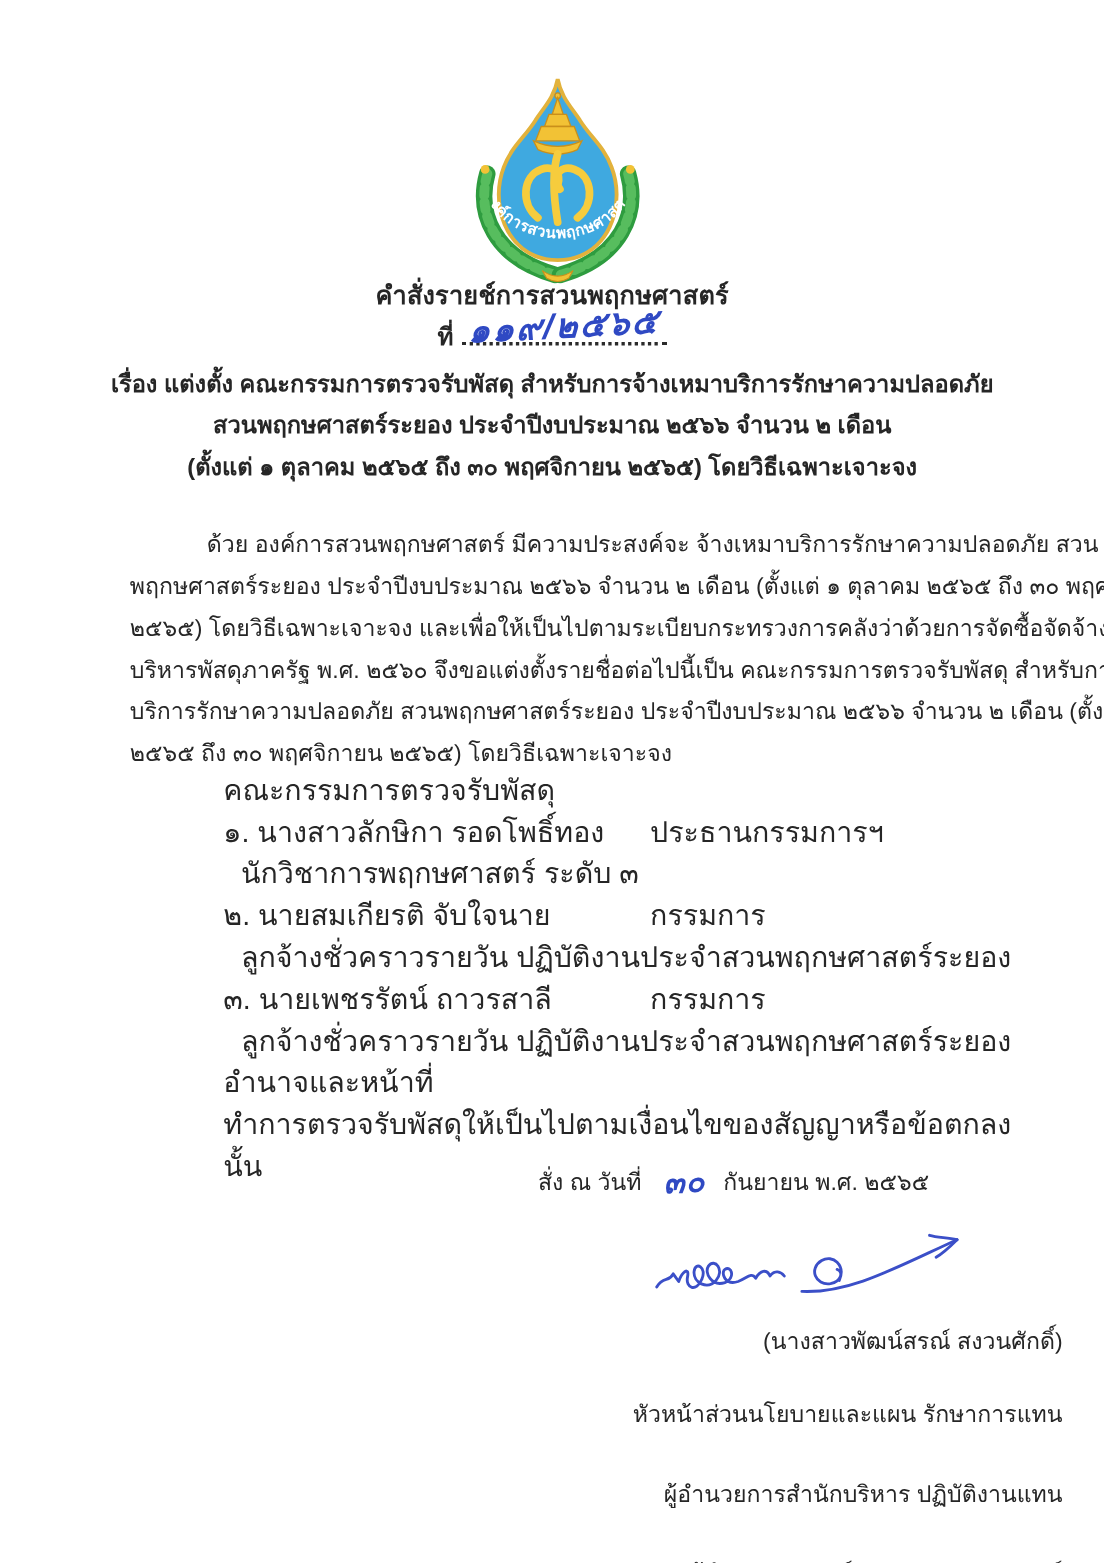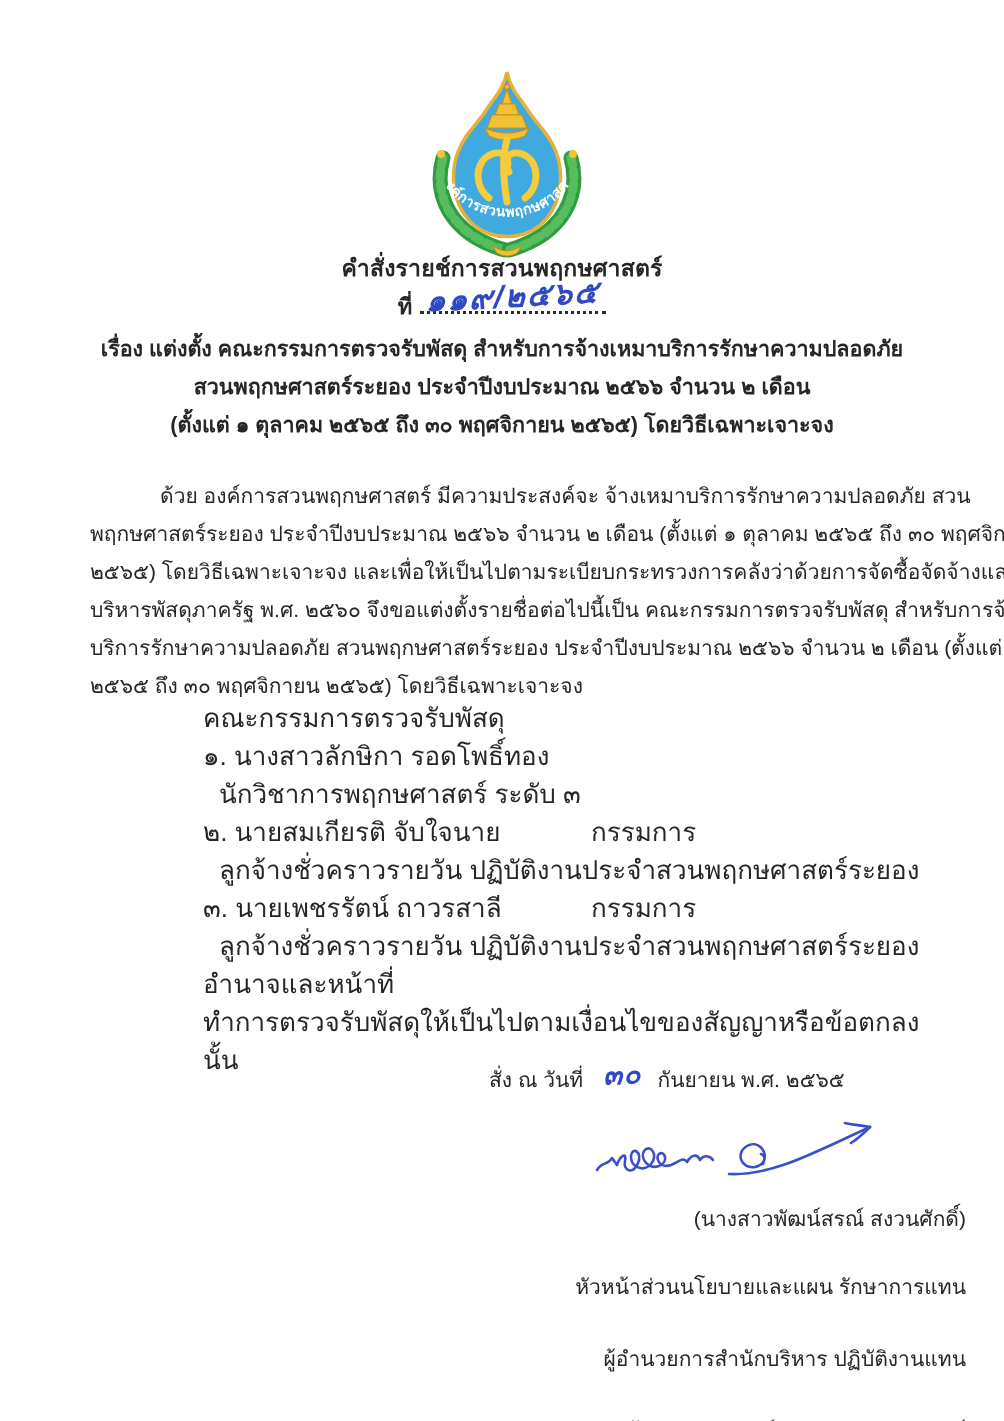--- a/index.html
+++ b/index.html
@@ -47,36 +47,36 @@
     left: 0; top: 330px; width: 100%;
     text-align: center; font-size: 21.5px; font-weight: 700;
     line-height: 38px;
   }
 
   
   .body-par {
     left: 90px; top: 477px; width: 830px;
     font-size: 21px; line-height: 38px;
   }
-  .body-par .line { white-space: nowrap; }
+  .body-par .line { white-space: nowrap; margin-left: 28px; }
   .body-par .line.indent { padding-left: 70px; }
 
   
   .committee {
     left: 203px; top: 699px; width: 740px;
     font-size: 26px; line-height: 38px;
   }
   .member-row { position: relative; white-space: nowrap; }
   .member-row .role { position: absolute; left: 388px; top: 0; }
   .pos-line { padding-left: 16px; white-space: nowrap; }
 
   
   .issued {
     left: 489px; top: 1052px;
-    font-size: 21px; display: flex; align-items: flex-end;
+    font-size: 21px; display: flex; align-items: center;
   }
   .issued .prefix { margin-right: 20px; }
   .issued .handwriting {
     font-size: 28px; transform: rotate(-2deg);
     margin-right: 16px; letter-spacing: 1px;
   }
 
   
   .signature { left: 583px; top: 1112px; width: 320px; height: 88px; }
   .signer {
@@ -150,20 +150,21 @@
     <div class="line">บริหารพัสดุภาครัฐ พ.ศ. ๒๕๖๐ จึงขอแต่งตั้งรายชื่อต่อไปนี้เป็น คณะกรรมการตรวจรับพัสดุ สำหรับการจ้างเหมา</div>
     <div class="line">บริการรักษาความปลอดภัย สวนพฤกษศาสตร์ระยอง ประจำปีงบประมาณ ๒๕๖๖ จำนวน ๒ เดือน (ตั้งแต่ ๑ ตุลาคม</div>
     <div class="line">๒๕๖๕ ถึง ๓๐ พฤศจิกายน ๒๕๖๕) โดยวิธีเฉพาะเจาะจง</div>
   </div>
 
   <div class="abs committee">
     <div>คณะกรรมการตรวจรับพัสดุ</div>
 
     <div class="member-row">
       <span>๑. นางสาวลักษิกา รอดโพธิ์ทอง</span>
+      <span class="role">ประธานกรรมการฯ</span>
     </div>
     <div class="pos-line">นักวิชาการพฤกษศาสตร์ ระดับ ๓</div>
 
     <div class="member-row">
       <span>๒. นายสมเกียรติ จับใจนาย</span>
       <span class="role">กรรมการ</span>
     </div>
     <div class="pos-line">ลูกจ้างชั่วคราวรายวัน ปฏิบัติงานประจำสวนพฤกษศาสตร์ระยอง</div>
 
     <div class="member-row">

